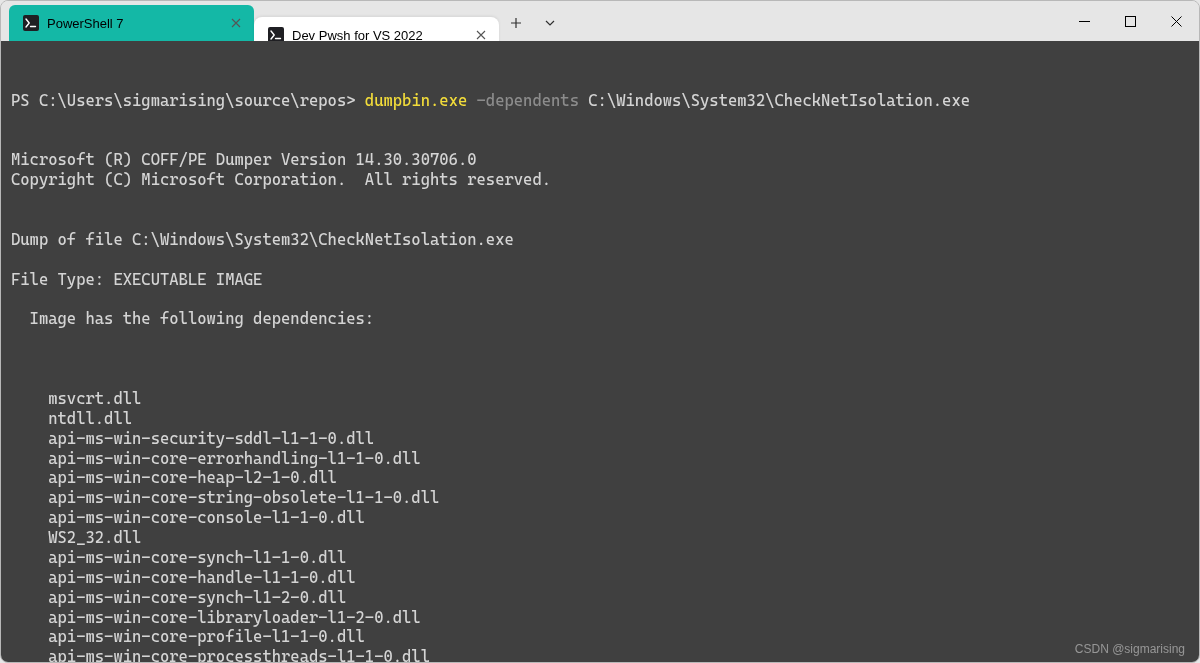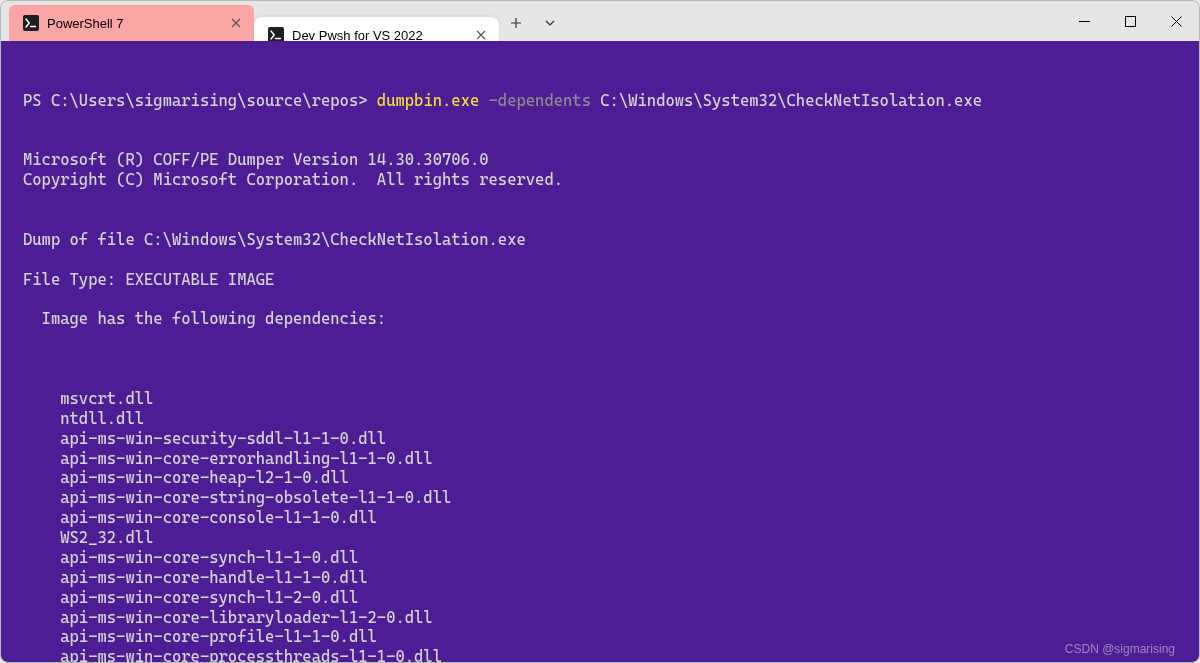--- a/index.html
+++ b/index.html
@@ -39,21 +39,21 @@
       padding: 0 10px 0 14px;
       min-width: 245px;
       height: 40px;
       font-size: 13px;
       color: #000;
       cursor: pointer;
       position: relative;
       gap: 8px;
     }
     .tab.inactive {
-      background: #fca5a5;
+      background: #14b8a6;
       border-radius: 6px 6px 0 0;
       margin-top: 4px;
       height: 36px;
     }
     .tab.active {
       background: #ffffff;
       border-radius: 8px 8px 0 0;
       margin-top: 16px;
       height: 36px;
       box-shadow: 0 -1px 3px rgba(0,0,0,0.08);
@@ -100,36 +100,36 @@
       width: 46px;
       display: flex;
       align-items: center;
       justify-content: center;
       color: #000;
       cursor: pointer;
     }
     .win-btn svg { width: 11px; height: 11px; }
     .terminal {
       flex: 1;
-      background: #4c1d95;
-      padding: 10px 10px 10px 22px;
+      background: #404040;
+      padding: 10px 10px 10px 10px;
       font-family: "Cascadia Mono", Consolas, ui-monospace, monospace;
       font-size: 15.9px;
       line-height: 1.25;
       color: #d4d4d4;
       white-space: pre;
       overflow: hidden;
       position: relative;
     }
     .line { white-space: pre; }
     .cmd-yellow { color: #f2dc3a; }
     .cmd-gray { color: #8c8c8c; }
     .watermark {
       position: absolute;
-      right: 24px;
+      right: 14px;
       bottom: 5px;
       font-size: 12px;
       color: rgba(220,220,220,0.55);
       font-family: "Segoe UI", sans-serif;
     }
   </style>
 </head>
 <body>
 
 <div class="window">

